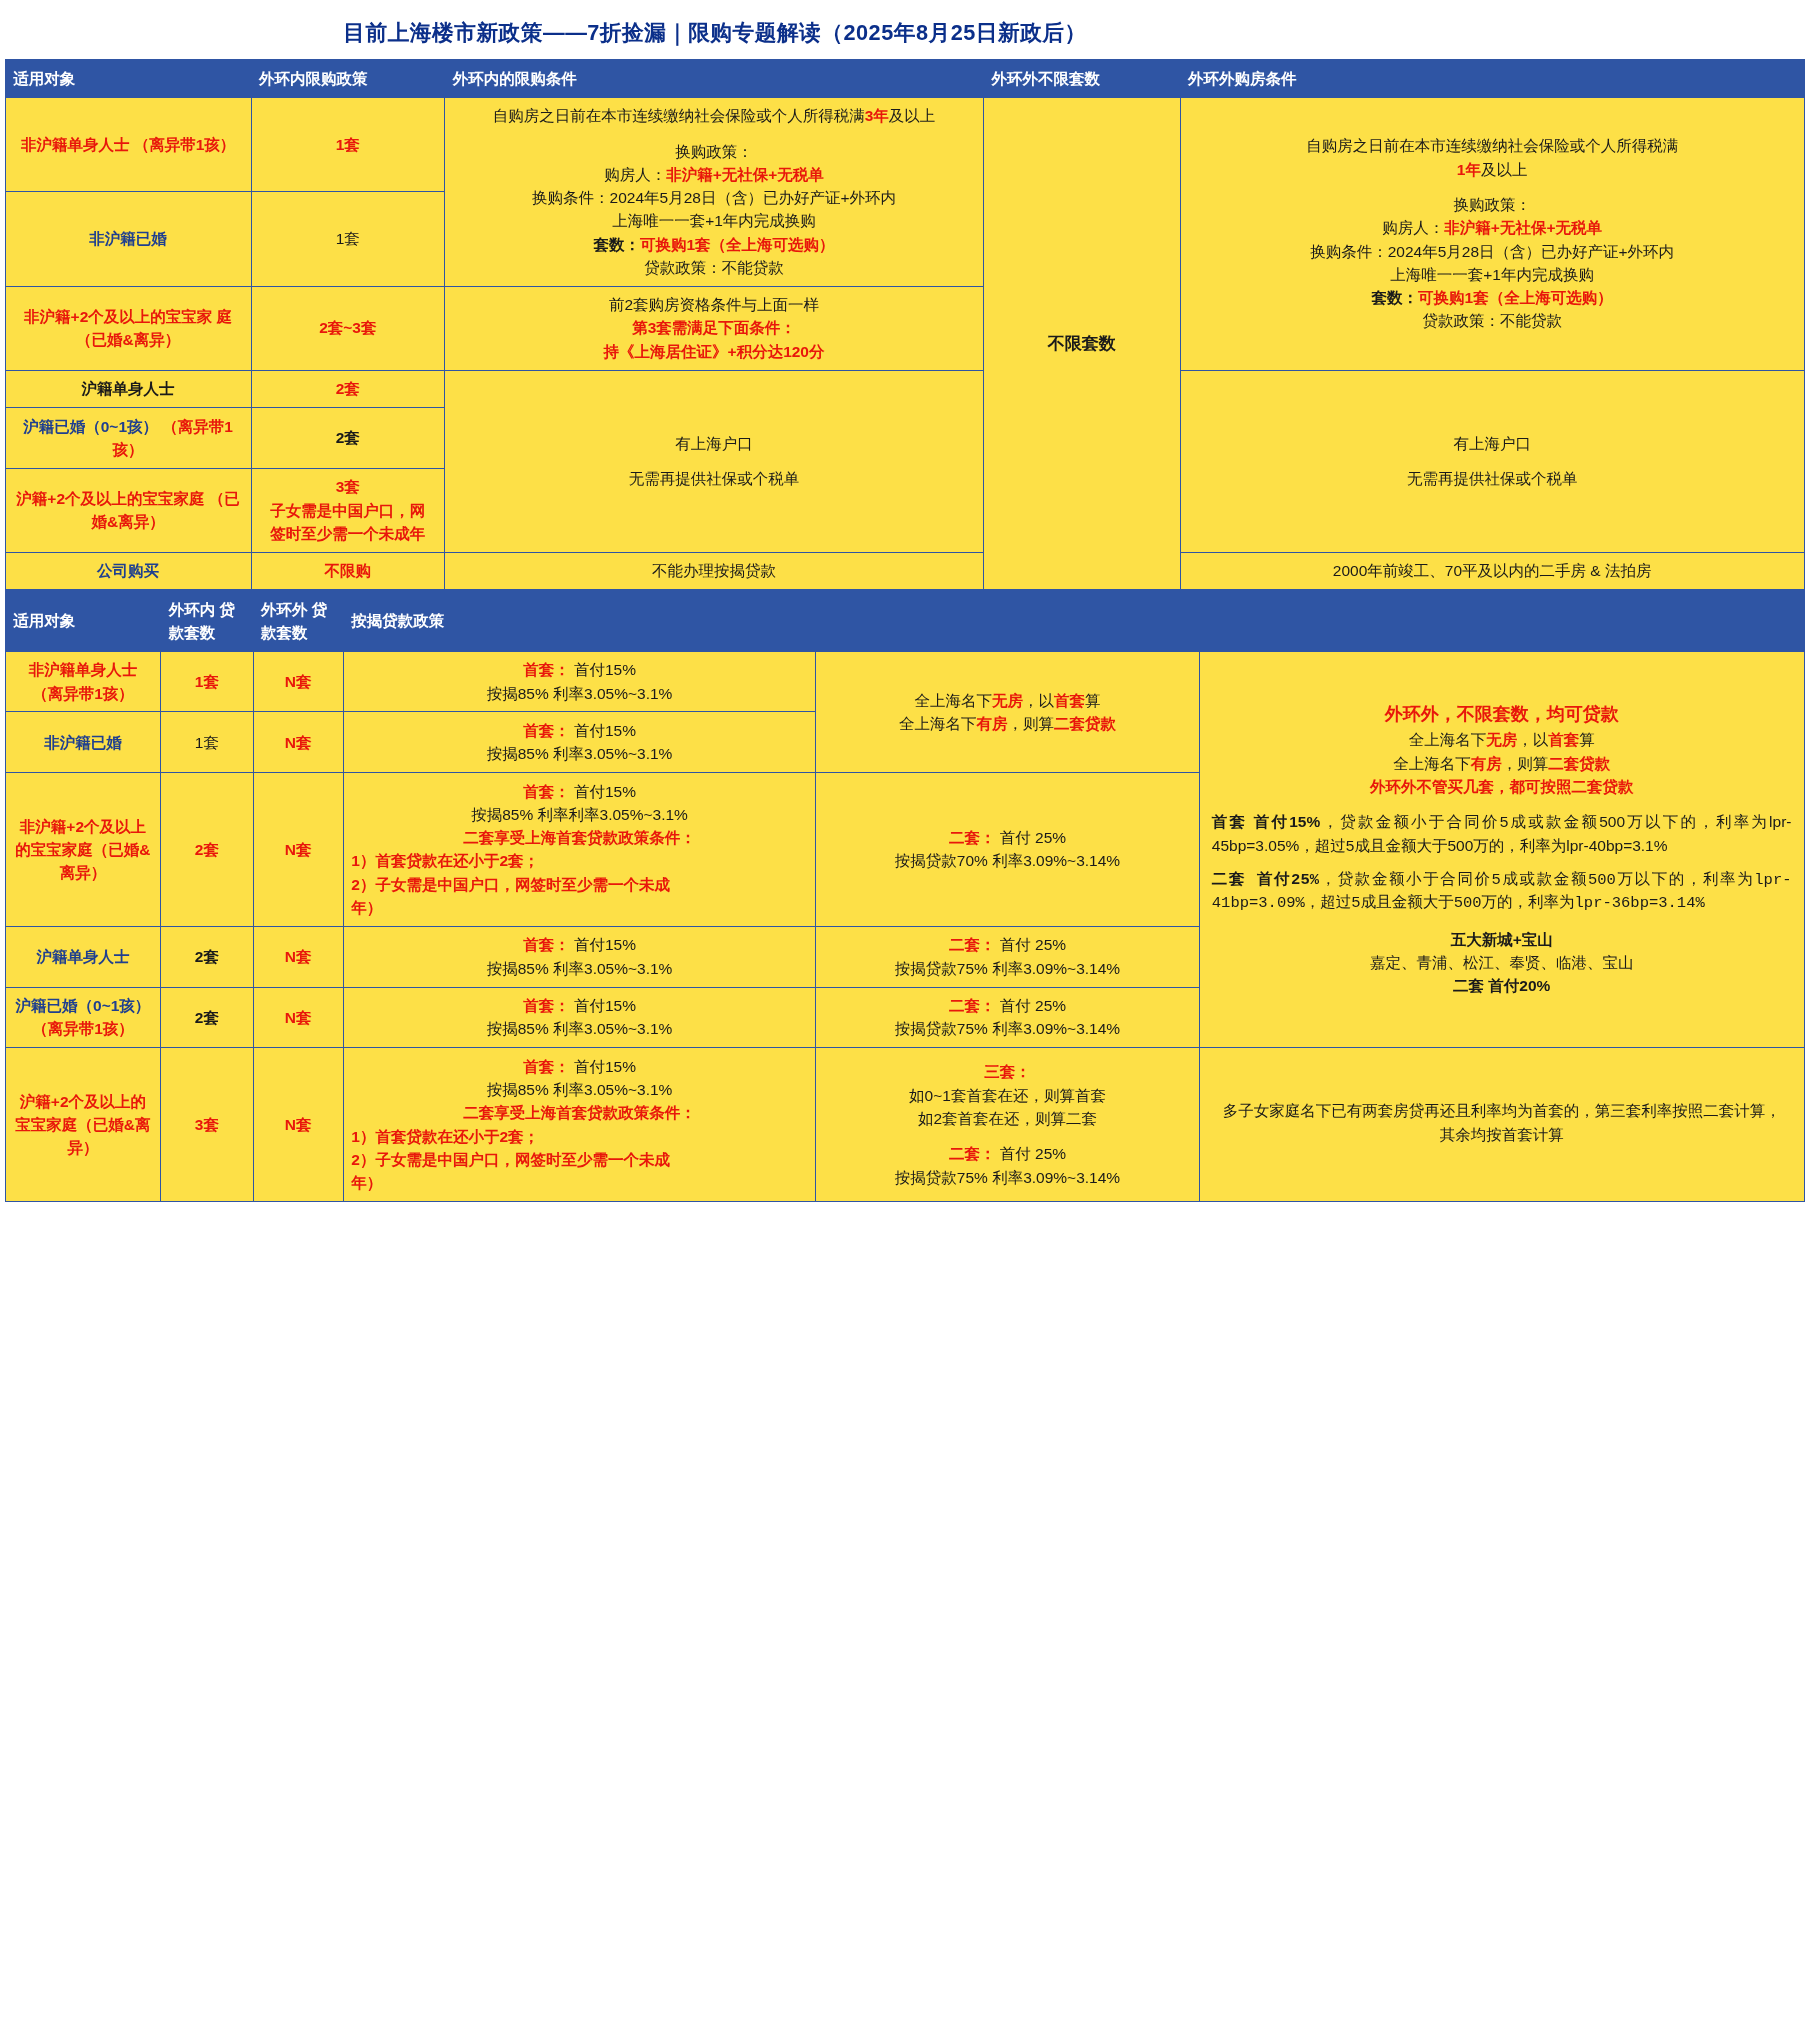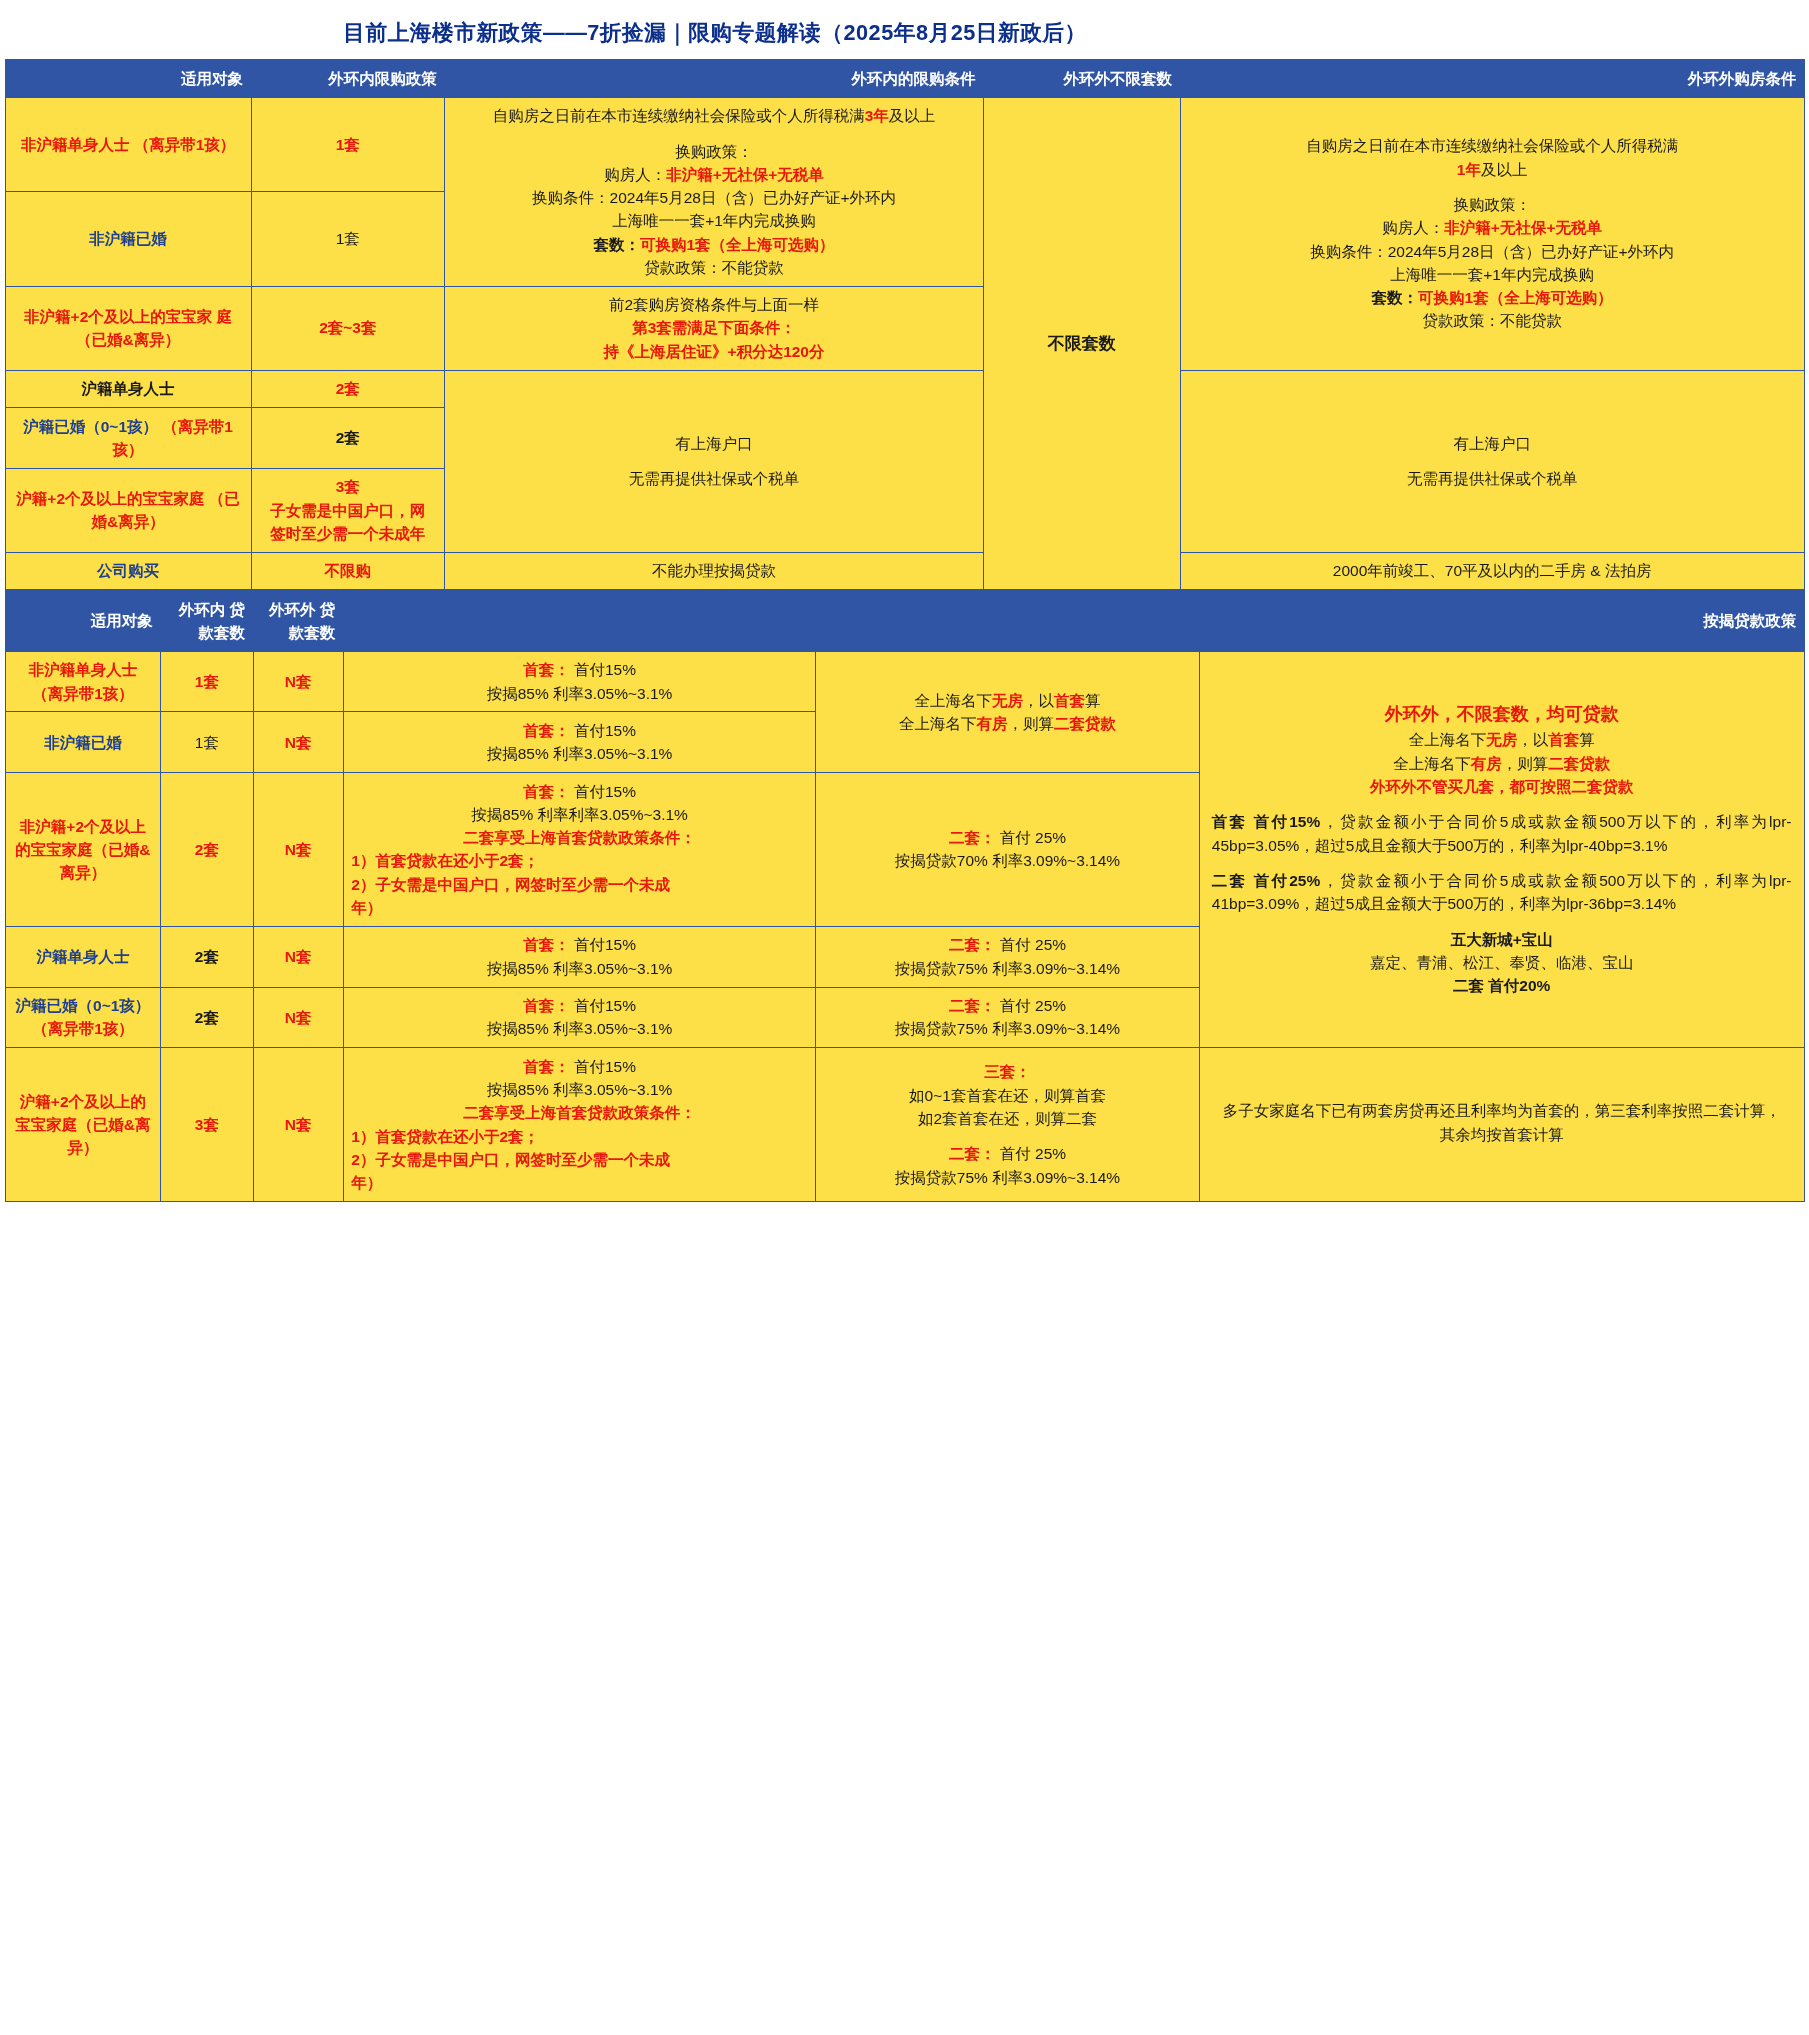--- a/index.html
+++ b/index.html
@@ -42,21 +42,21 @@
     vertical-align: middle;
     padding: 6.6px 7.5px;
     font-size: 15.5px;
     line-height: 1.5;
   }
   thead th {
     background: #2f55a4;
     color: #ffffff;
     font-size: 17px;
     font-weight: bold;
-    text-align: right;
+    text-align: left;
     padding: 12.2px 4.7px;
     border: 0.9px solid #2f55a4;
   }
 
   .c { text-align: center; }
   .l { text-align: left; }
   .red { color: #e8170b; font-weight: bold; }
   .blue { color: #1f3f8f; font-weight: bold; }
   .bold { font-weight: bold; }
   .gray-bg { background: #fde047; }
@@ -245,21 +245,21 @@
           <span class="ln"><span>全上海名下</span><span class="red">有房</span><span>，则算</span><span class="red">二套贷款</span></span>
         </td>
         <td class="c white-bg cell-block" rowspan="5" style="padding:9.4px 12.2px;">
           <span class="ln red" style="font-size:18px;">外环外，不限套数，均可贷款</span>
           <span class="ln"><span>全上海名下</span><span class="red">无房</span><span>，以</span><span class="red">首套</span><span>算</span></span>
           <span class="ln"><span>全上海名下</span><span class="red">有房</span><span>，则算</span><span class="red">二套贷款</span></span>
           <span class="ln red">外环外不管买几套，都可按照二套贷款</span>
           <span class="ln gap">&nbsp;</span>
           <span class="ln" style="text-align:justify;"><span class="bold">首套 首付15%</span><span>，贷款金额小于合同价5成或款金额500万以下的，利率为lpr-45bp=3.05%，超过5成且金额大于500万的，利率为lpr-40bp=3.1%</span></span>
           <span class="ln gap">&nbsp;</span>
-          <span class="ln" style="text-align:justify;"><span class="bold">二套 首付25%</span><span>，贷款金额小于合同价5成或款金额500万以下的，利率为lpr-41bp=3.09%，超过5成且金额大于500万的，利率为lpr-36bp=3.14%</span></span>
+          <span class="ln" style="text-align:justify;font-family:Liberation Mono, monospace;"><span class="bold">二套 首付25%</span><span>，贷款金额小于合同价5成或款金额500万以下的，利率为lpr-41bp=3.09%，超过5成且金额大于500万的，利率为lpr-36bp=3.14%</span></span>
           <span class="ln gap">&nbsp;</span>
           <span class="ln bold">五大新城+宝山</span>
           <span class="ln">嘉定、青浦、松江、奉贤、临港、宝山</span>
           <span class="ln bold">二套 首付20%</span>
         </td>
       </tr>
 
       <tr>
         <td class="c gray-bg blue">非沪籍已婚</td>
         <td class="c gray-bg">1套</td>

